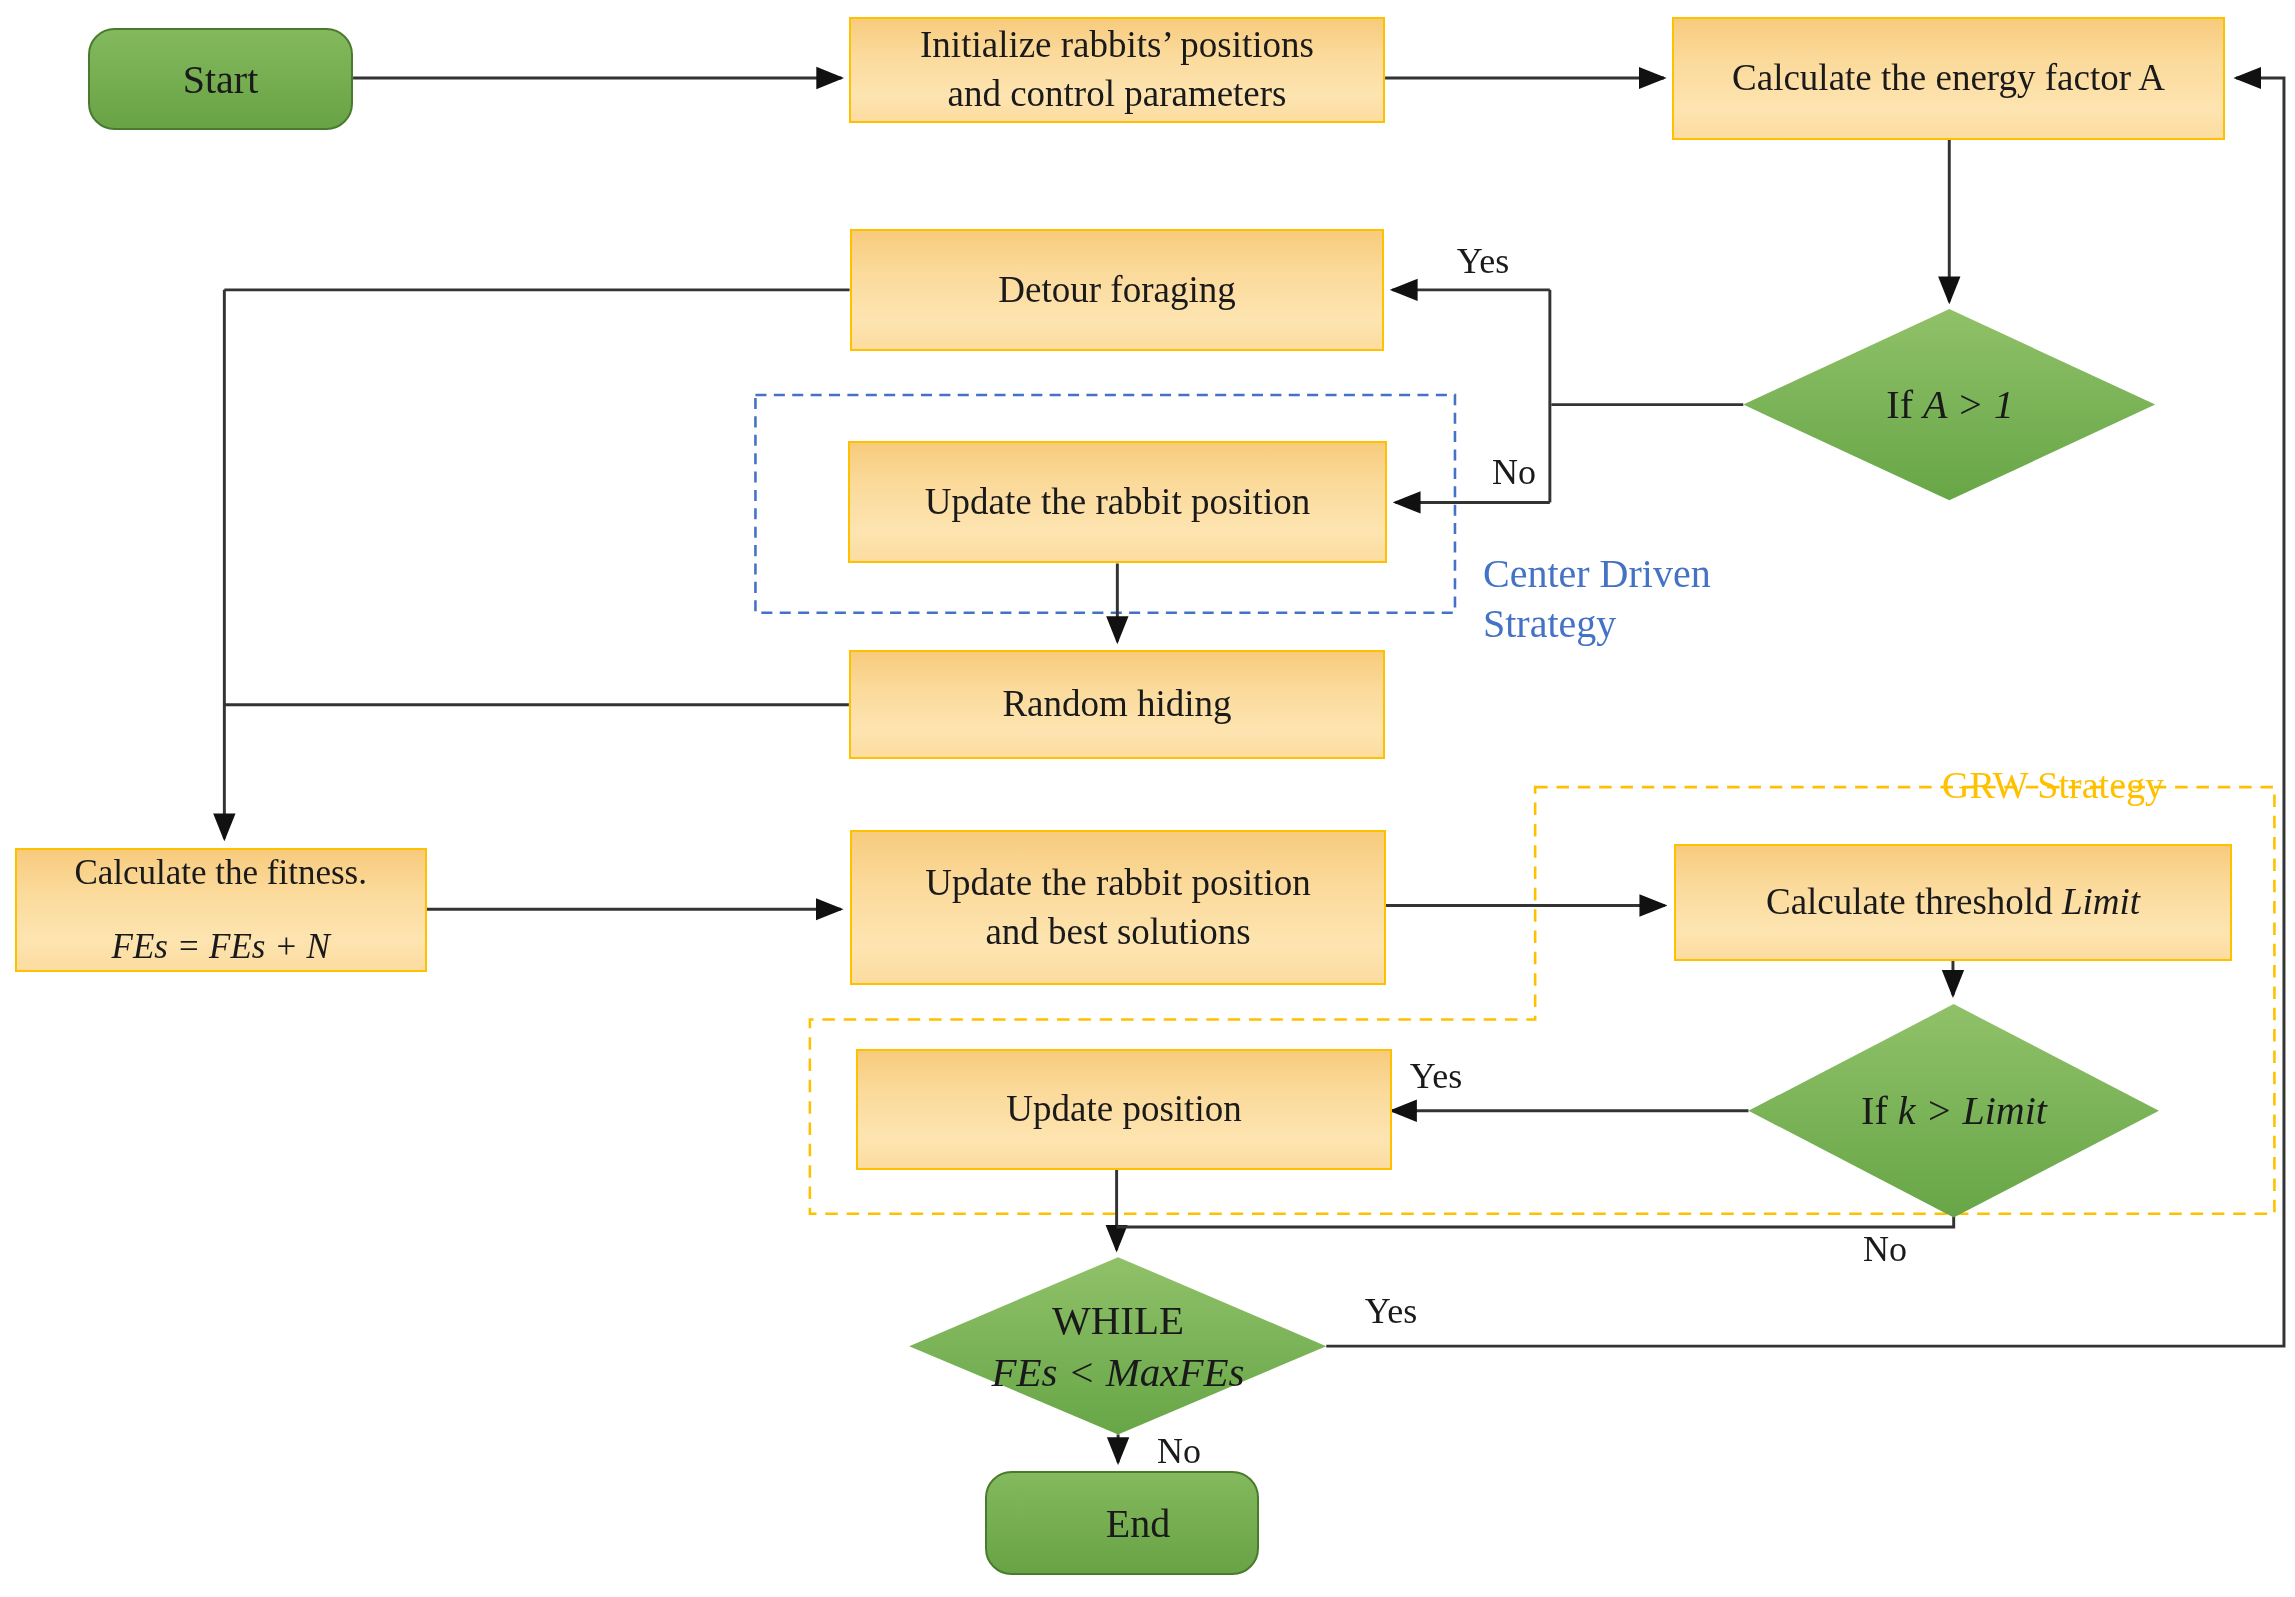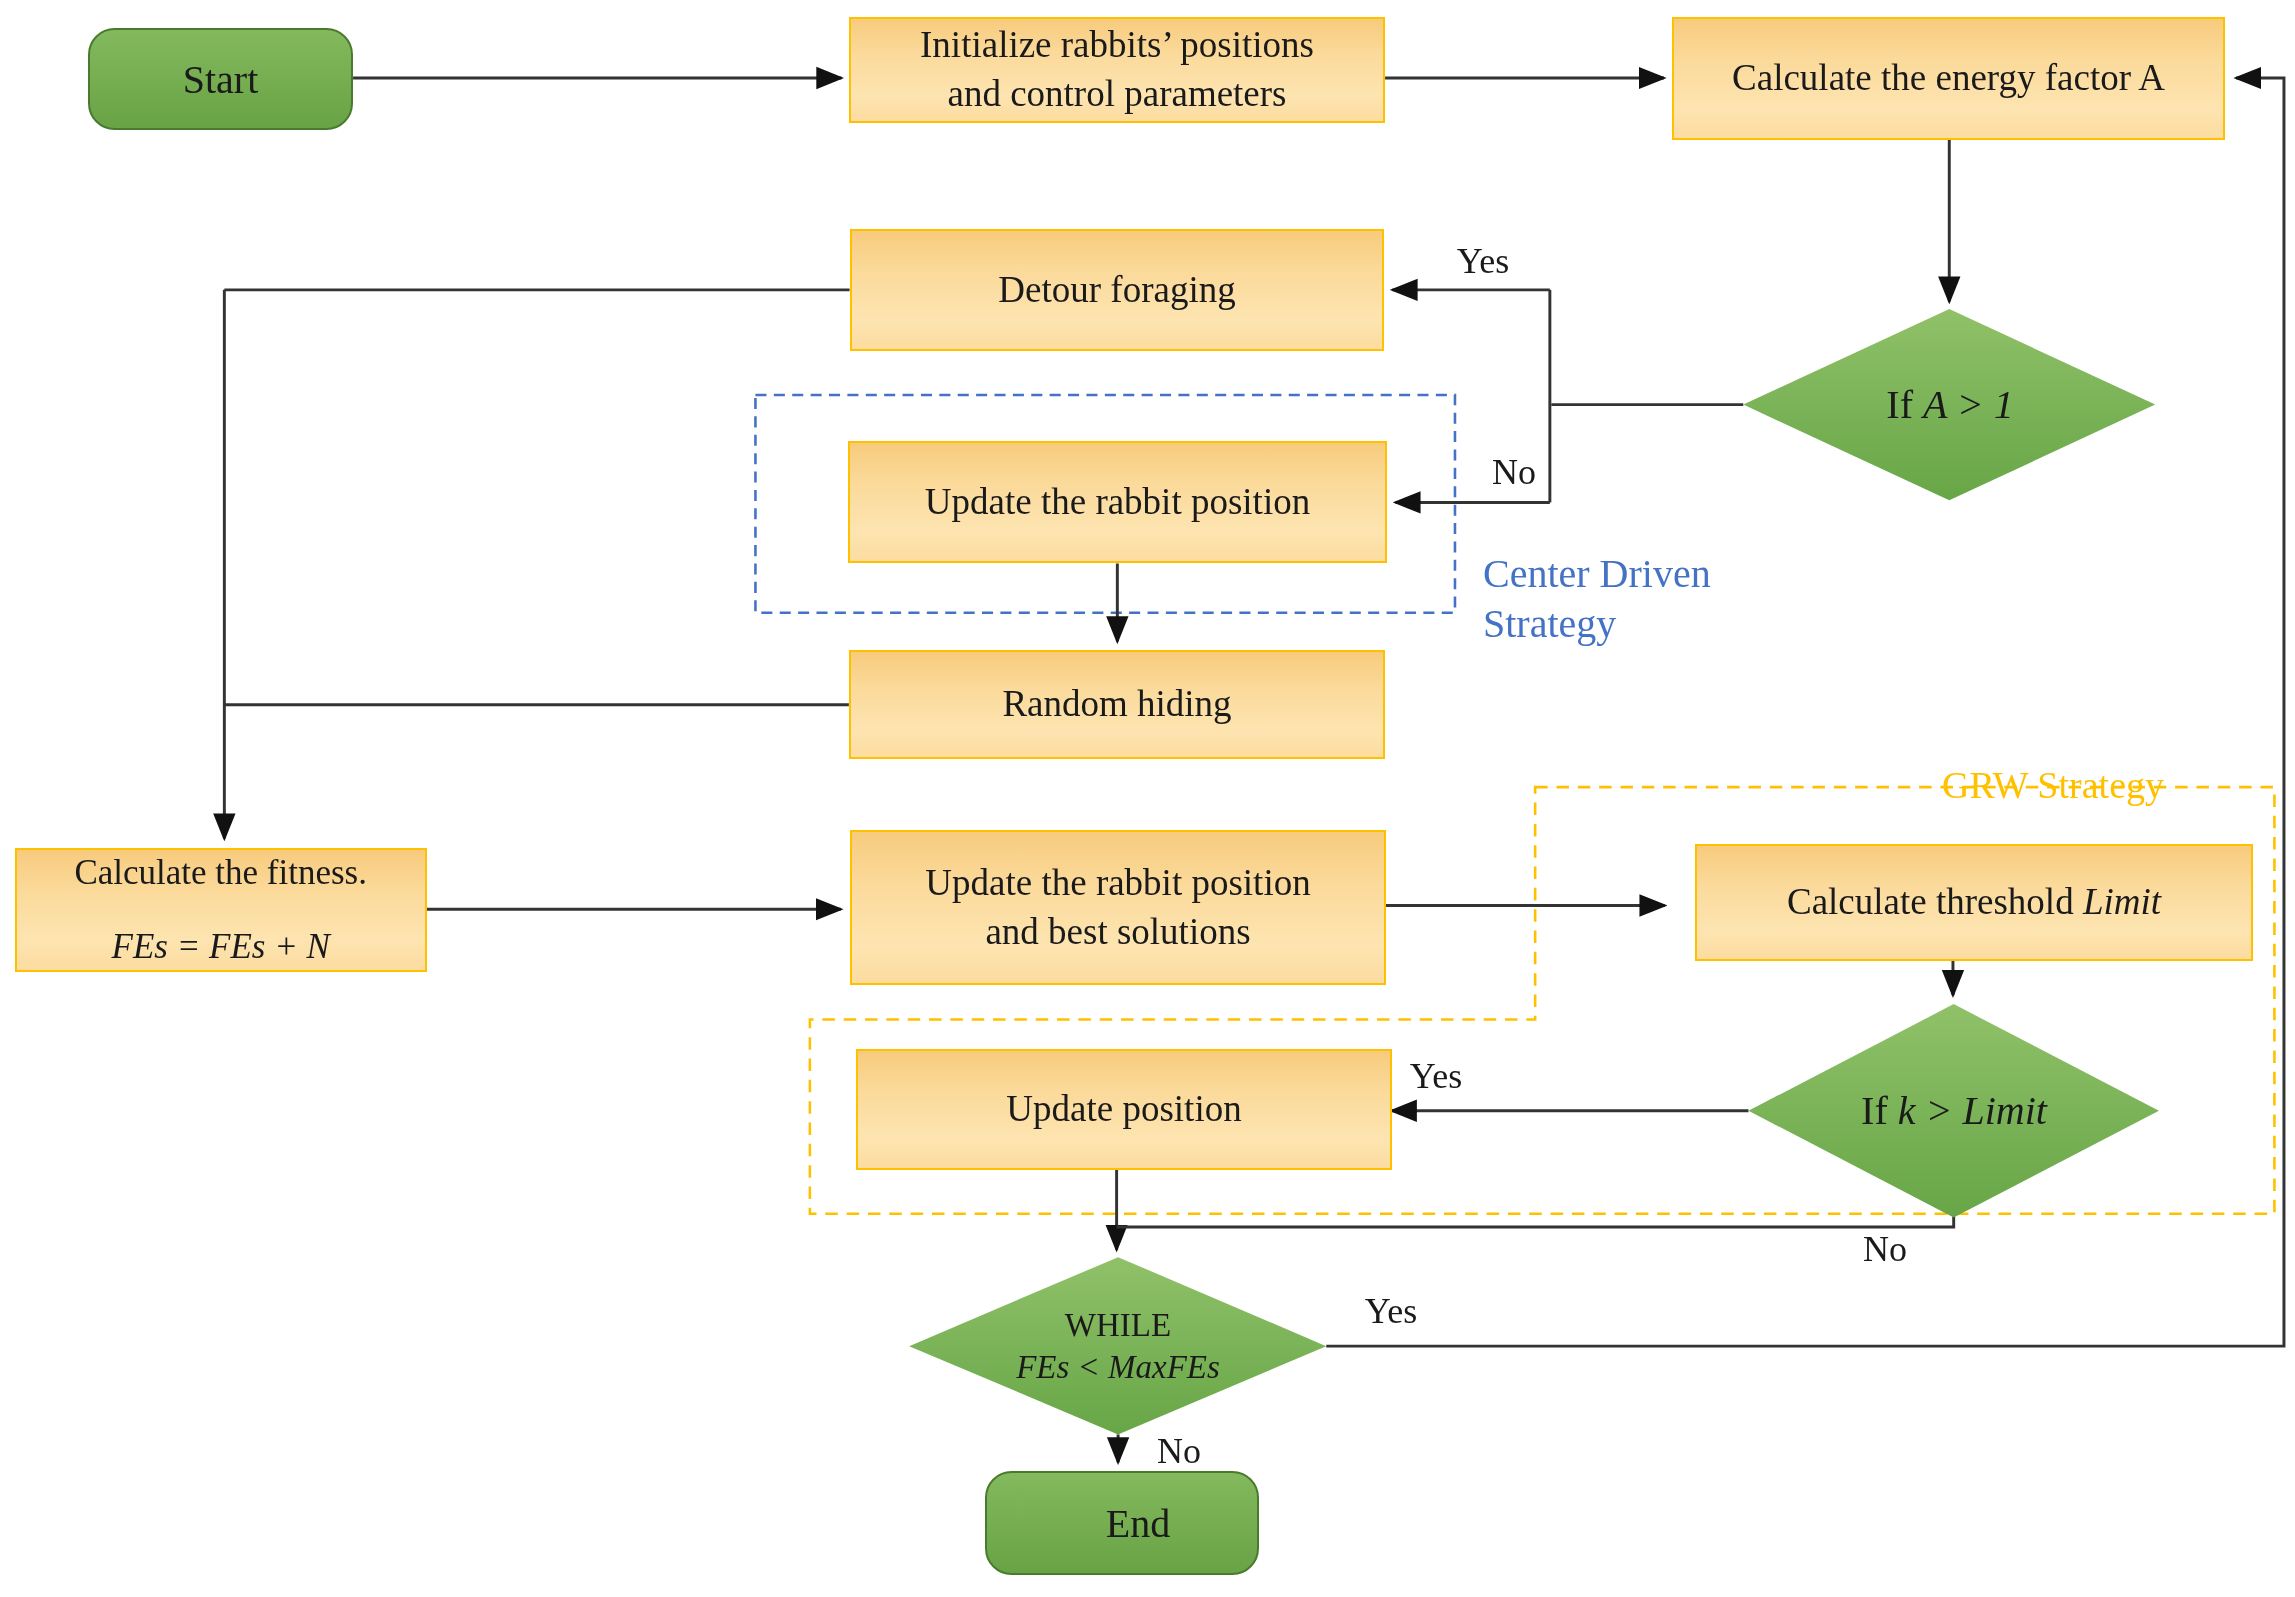--- a/index.html
+++ b/index.html
@@ -99,37 +99,37 @@
   <div class="node pbox" style="left:14.7px;top:848px;width:412px;height:124px;font-size:35px;gap:28px;">
     <span>Calculate the fitness.</span>
     <span class="m">FEs = FEs + N</span>
   </div>
 
   <div class="node pbox" style="left:850px;top:830px;width:536px;height:155px;">
     <span>Update the rabbit position</span>
     <span>and best solutions</span>
   </div>
 
-  <div class="node pbox" style="left:1674px;top:844px;width:558px;height:117px;margin-left:21px;">
+  <div class="node pbox" style="left:1674px;top:844px;width:558px;height:117px;">
     <span><span>Calculate threshold </span><span class="m">Limit</span></span>
   </div>
 
   <div class="node pbox" style="left:848px;top:1049px;width:536px;height:121px;margin-left:8px;">
     <span>Update position</span>
   </div>
 
   <div class="dtext" style="left:1803px;top:364px;width:294px;height:81px;">
     <span><span>If </span><span class="m">A &gt; 1</span></span>
   </div>
 
   <div class="dtext" style="left:1770px;top:1070px;width:368px;height:81px;">
     <span><span>If </span><span class="m">k &gt; Limit</span></span>
   </div>
 
-  <div class="dtext" style="left:934px;top:1284px;width:368px;height:125px;font-size:33px;">
+  <div class="dtext" style="left:934px;top:1284px;width:368px;height:125px;font-size:41px;">
     <span>WHILE</span>
     <span class="m">FEs &lt; MaxFEs</span>
   </div>
 
   <div class="region-label cd-label" style="left:1483px;top:549px;">
     <div>Center Driven</div>
     <div>Strategy</div>
   </div>
   <div class="region-label grw-label" style="left:1942px;top:728px;margin-top:34px;">GRW Strategy</div>
 

